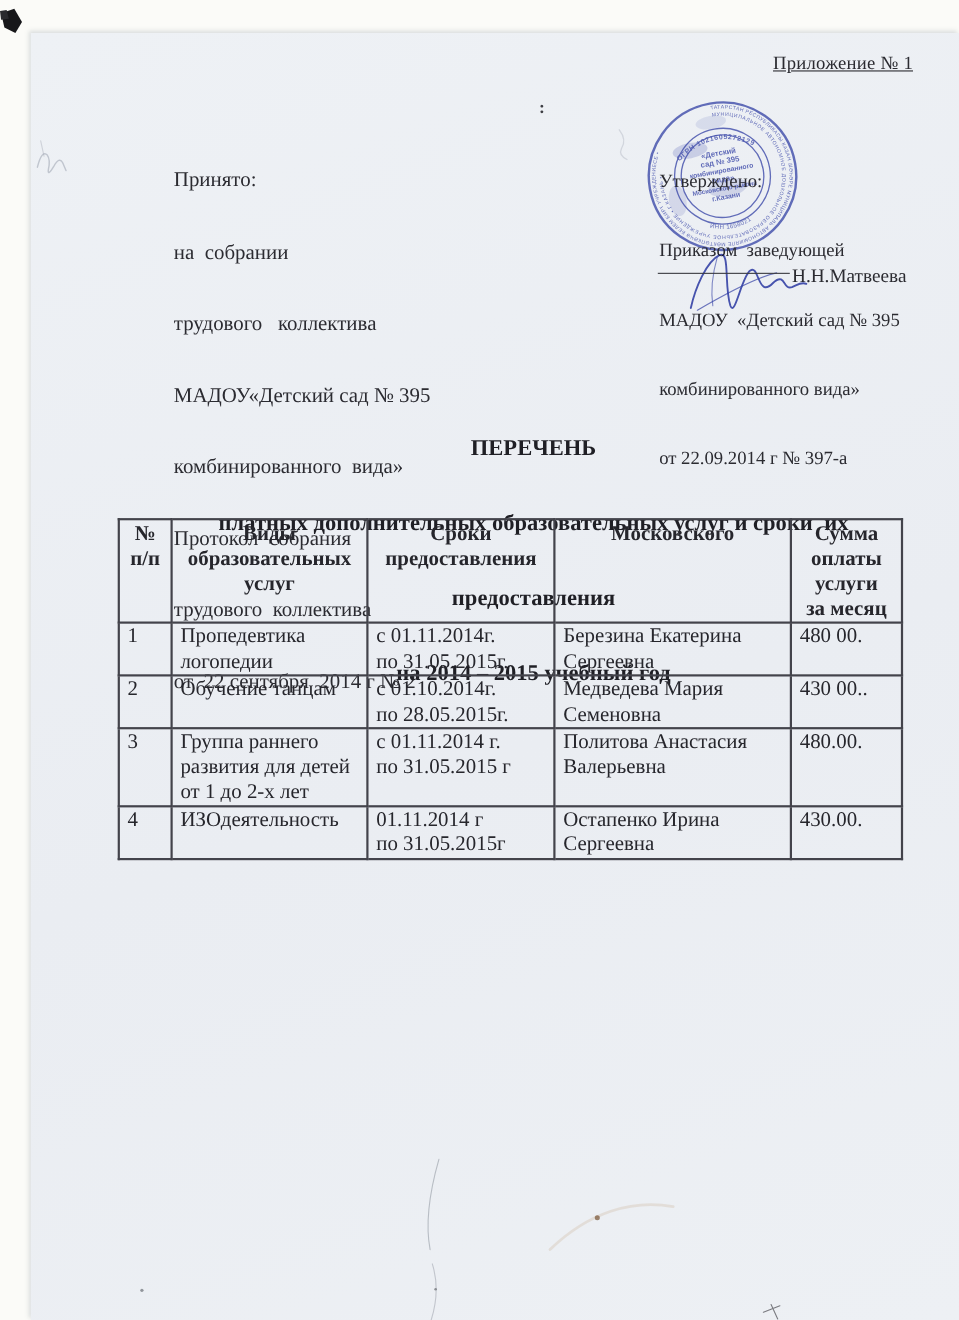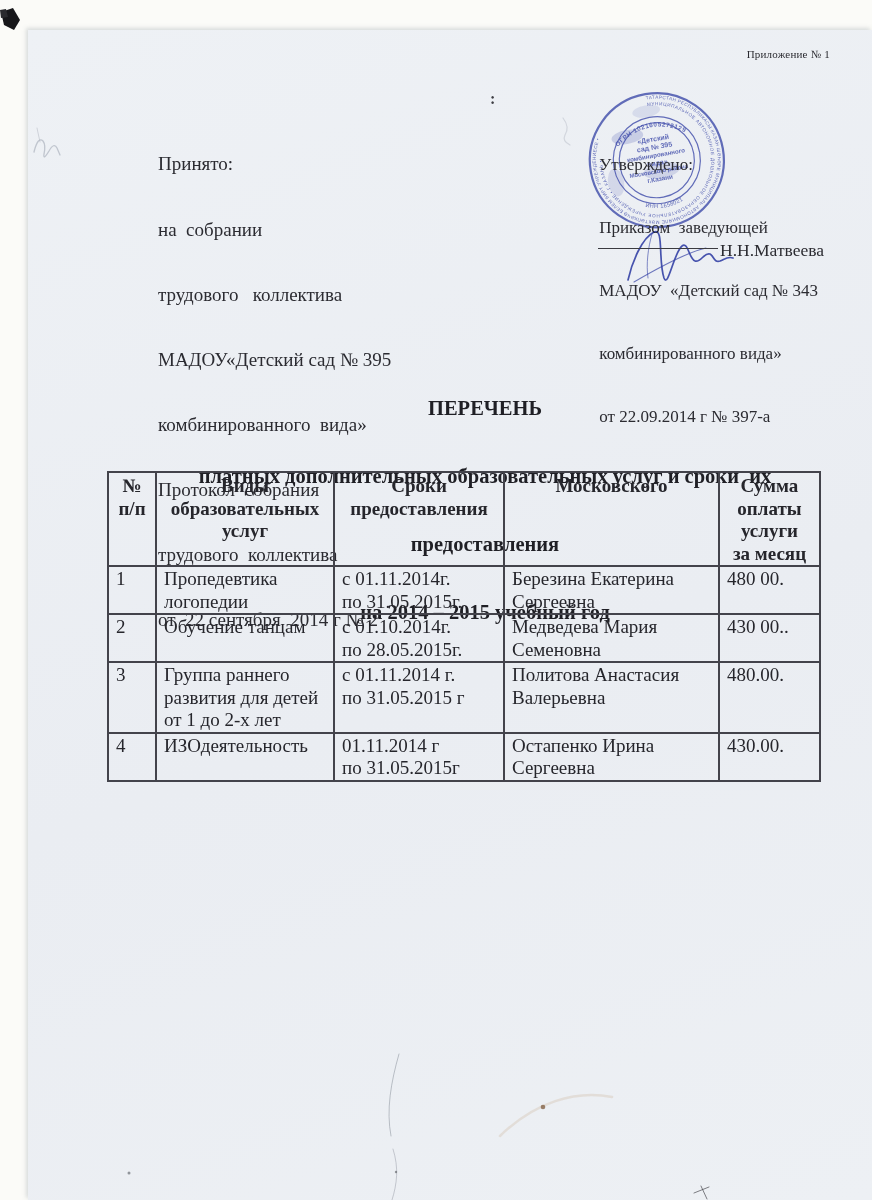--- a/index.html
+++ b/index.html
@@ -8,21 +8,21 @@
     background:#fbfbf8;
     font-family:"Liberation Serif","DejaVu Serif",serif;
   }
   .page{
     position:absolute;left:28px;top:30px;width:844px;height:1170px;
     background:linear-gradient(160deg,#eef1f5 0%,#eaedf2 55%,#edf0f4 100%);
     box-shadow:-2px -2px 4px rgba(120,130,140,.25);
   }
   .appendix{
     position:absolute;top:18px;right:42px;
-    font-size:11px;color:#2b2b31;letter-spacing:.2px;
+    font-size:17px;color:#2b2b31;letter-spacing:.2px;text-decoration:underline;
   }
   .colon{
     position:absolute;left:462px;top:60px;font-size:16px;font-weight:bold;color:#3c3c42;
   }
   .accepted{
     position:absolute;left:130px;top:80px;
     font-size:19px;line-height:21.7px;color:#2b2b31;white-space:pre;
   }
   .approved{
     position:absolute;right:54px;top:82px;
@@ -121,21 +121,21 @@
         <ellipse cx="77" cy="86" rx="18" ry="8" fill-opacity="0.18"></ellipse>
         <ellipse cx="72" cy="25" rx="14" ry="6" fill-opacity="0.13"></ellipse>
         <ellipse cx="30" cy="90" rx="8" ry="14" fill-opacity="0.15"></ellipse>
       </g>
     </g>
   </svg>
 
   <div class="approved">
     <div>Утверждено:</div>
     <div>Приказом  заведующей</div>
-    <div>МАДОУ  «Детский сад № 343</div>
+    <div>МАДОУ  «Детский сад № 395</div>
     <div>комбинированного вида»</div>
     <div>от 22.09.2014 г № 397-а</div>
   </div>
 
   <svg class="sig-svg" viewBox="0 0 165 95">
     <g fill="none" stroke="#3946ae" stroke-opacity="0.9" stroke-width="1.7" stroke-linecap="round">
       <path d="M40,90 C44,72 54,48 66,42 C76,37 70,70 76,88 C80,99 86,62 94,56 C100,51 101,69 107,71 C113,73 116,62 122,64 C126,66 126,73 132,71 C137,69 140,66 145,68"></path>
       <path d="M46,92 C70,78 100,62 118,58" stroke-width="1.1" stroke-opacity="0.7"></path>
       <path d="M64,44 C60,58 58,74 60,88" stroke-width="1" stroke-opacity="0.6"></path>
     </g>

